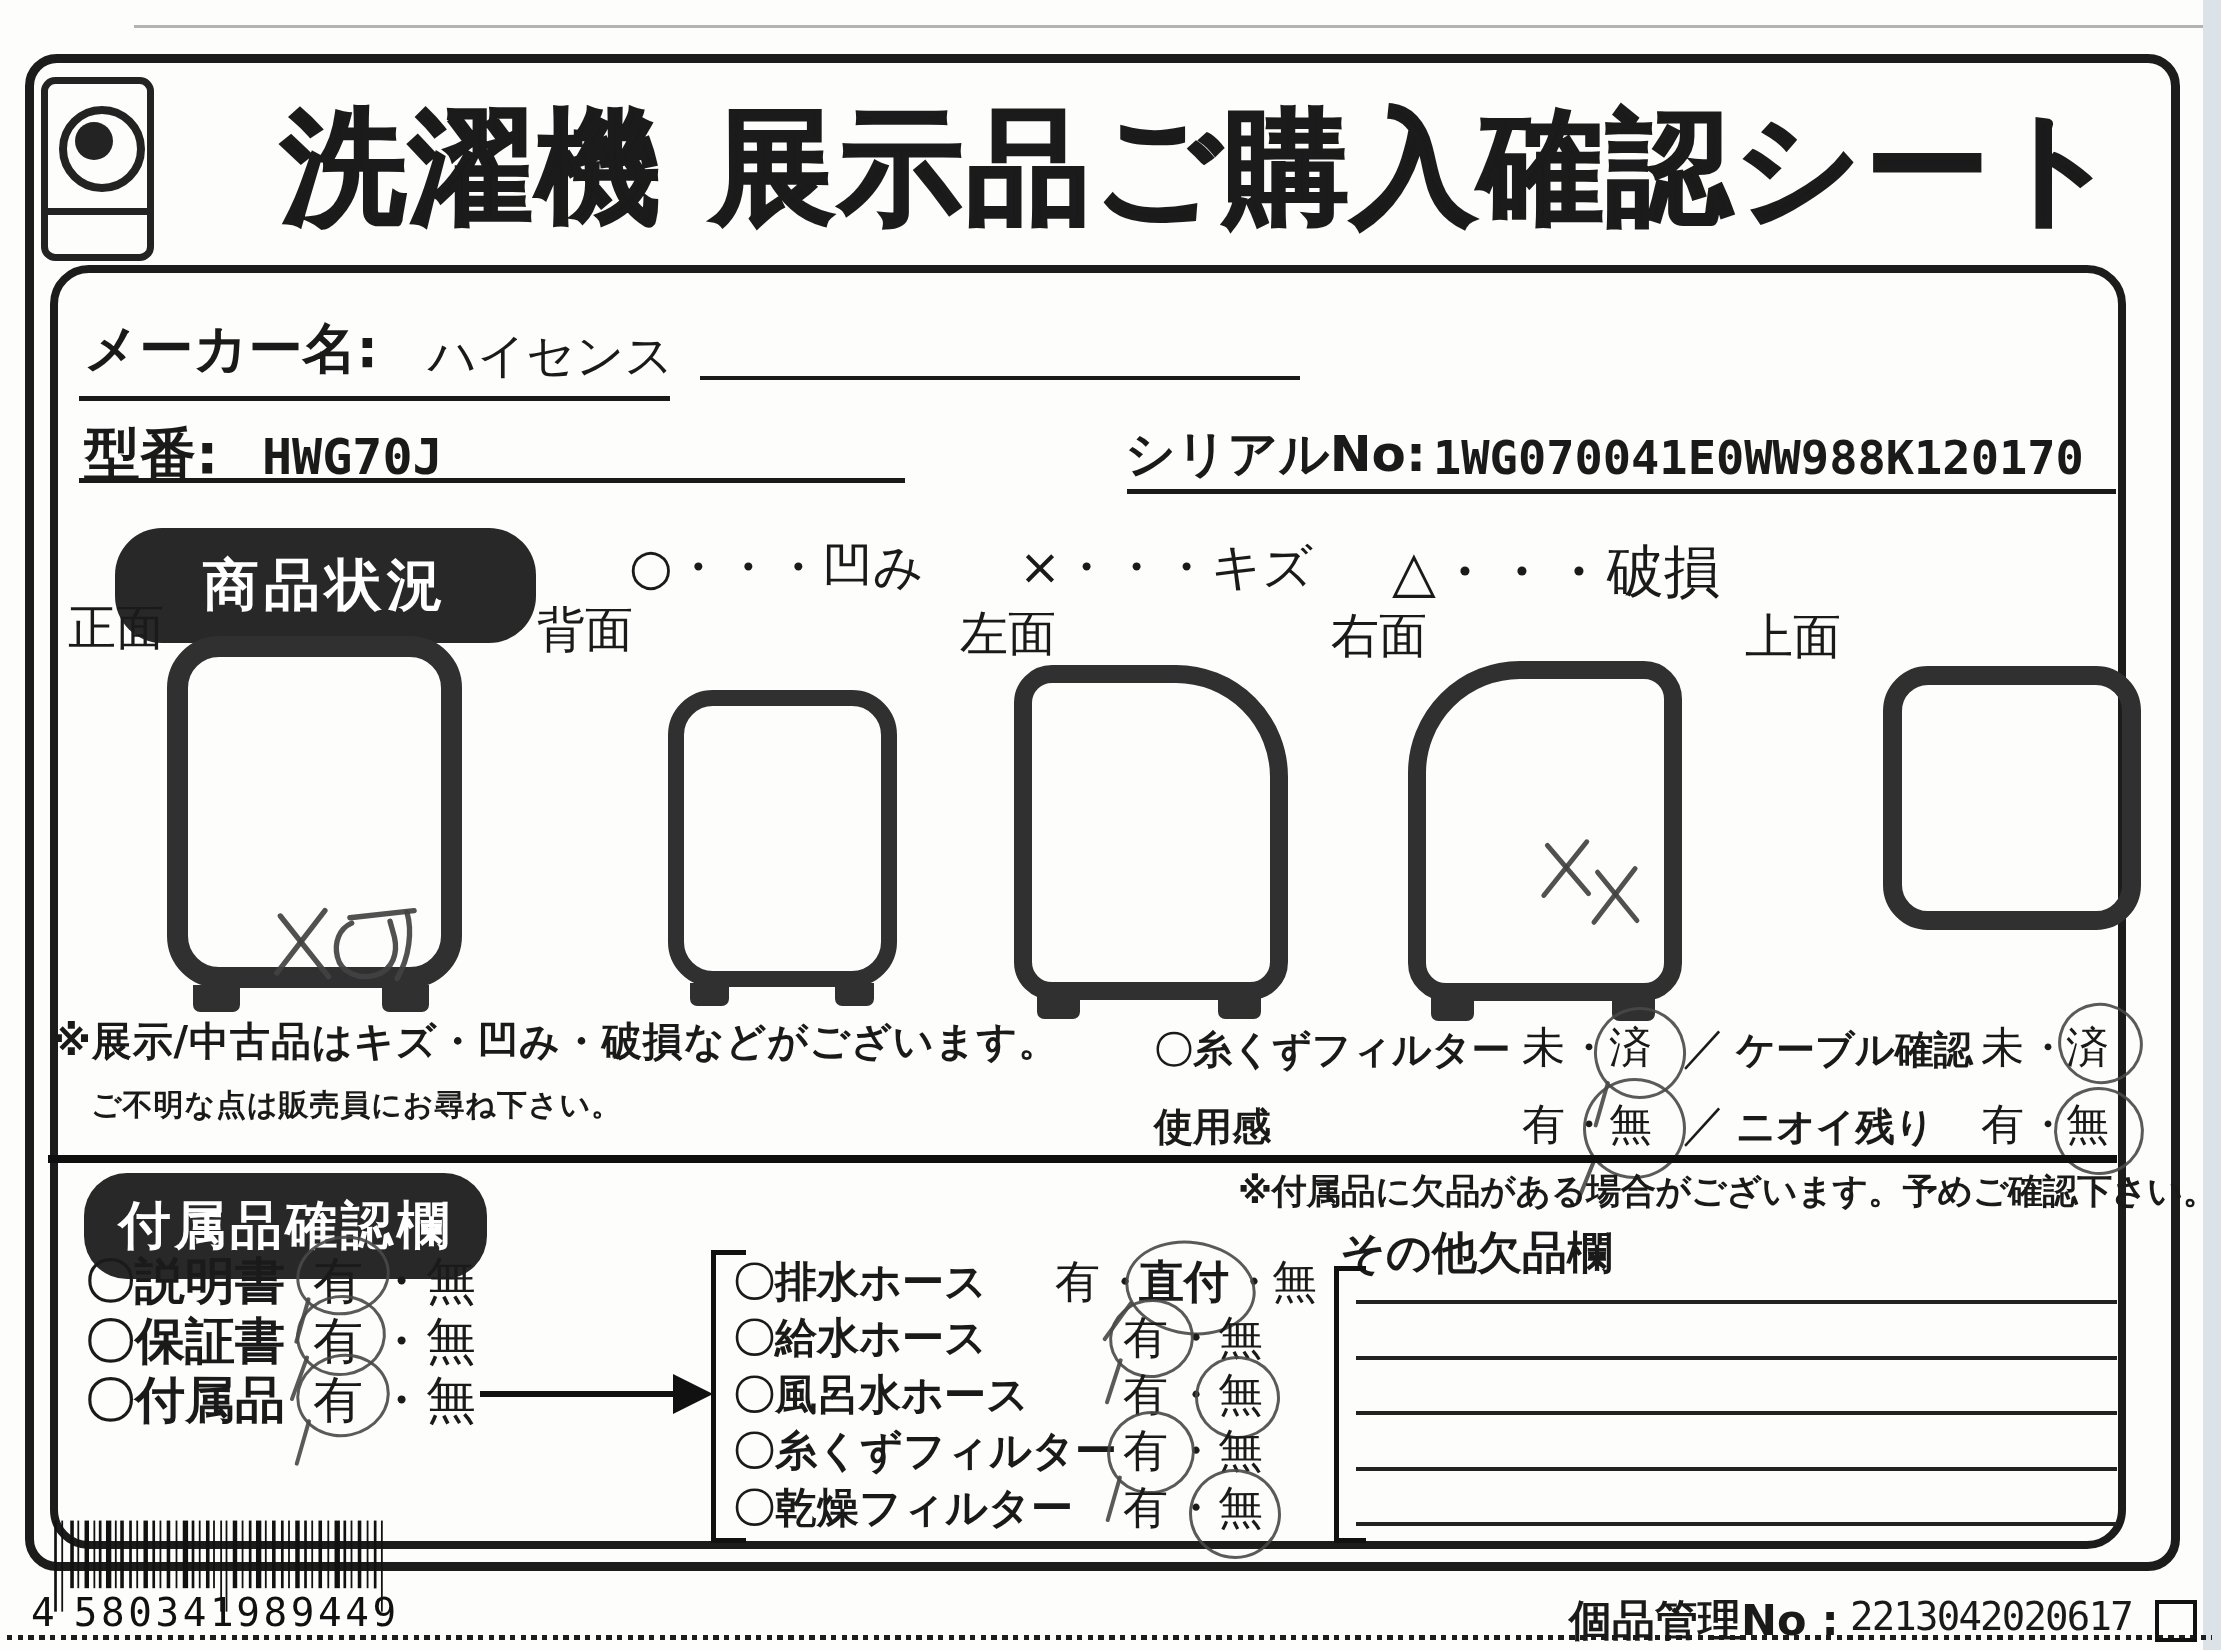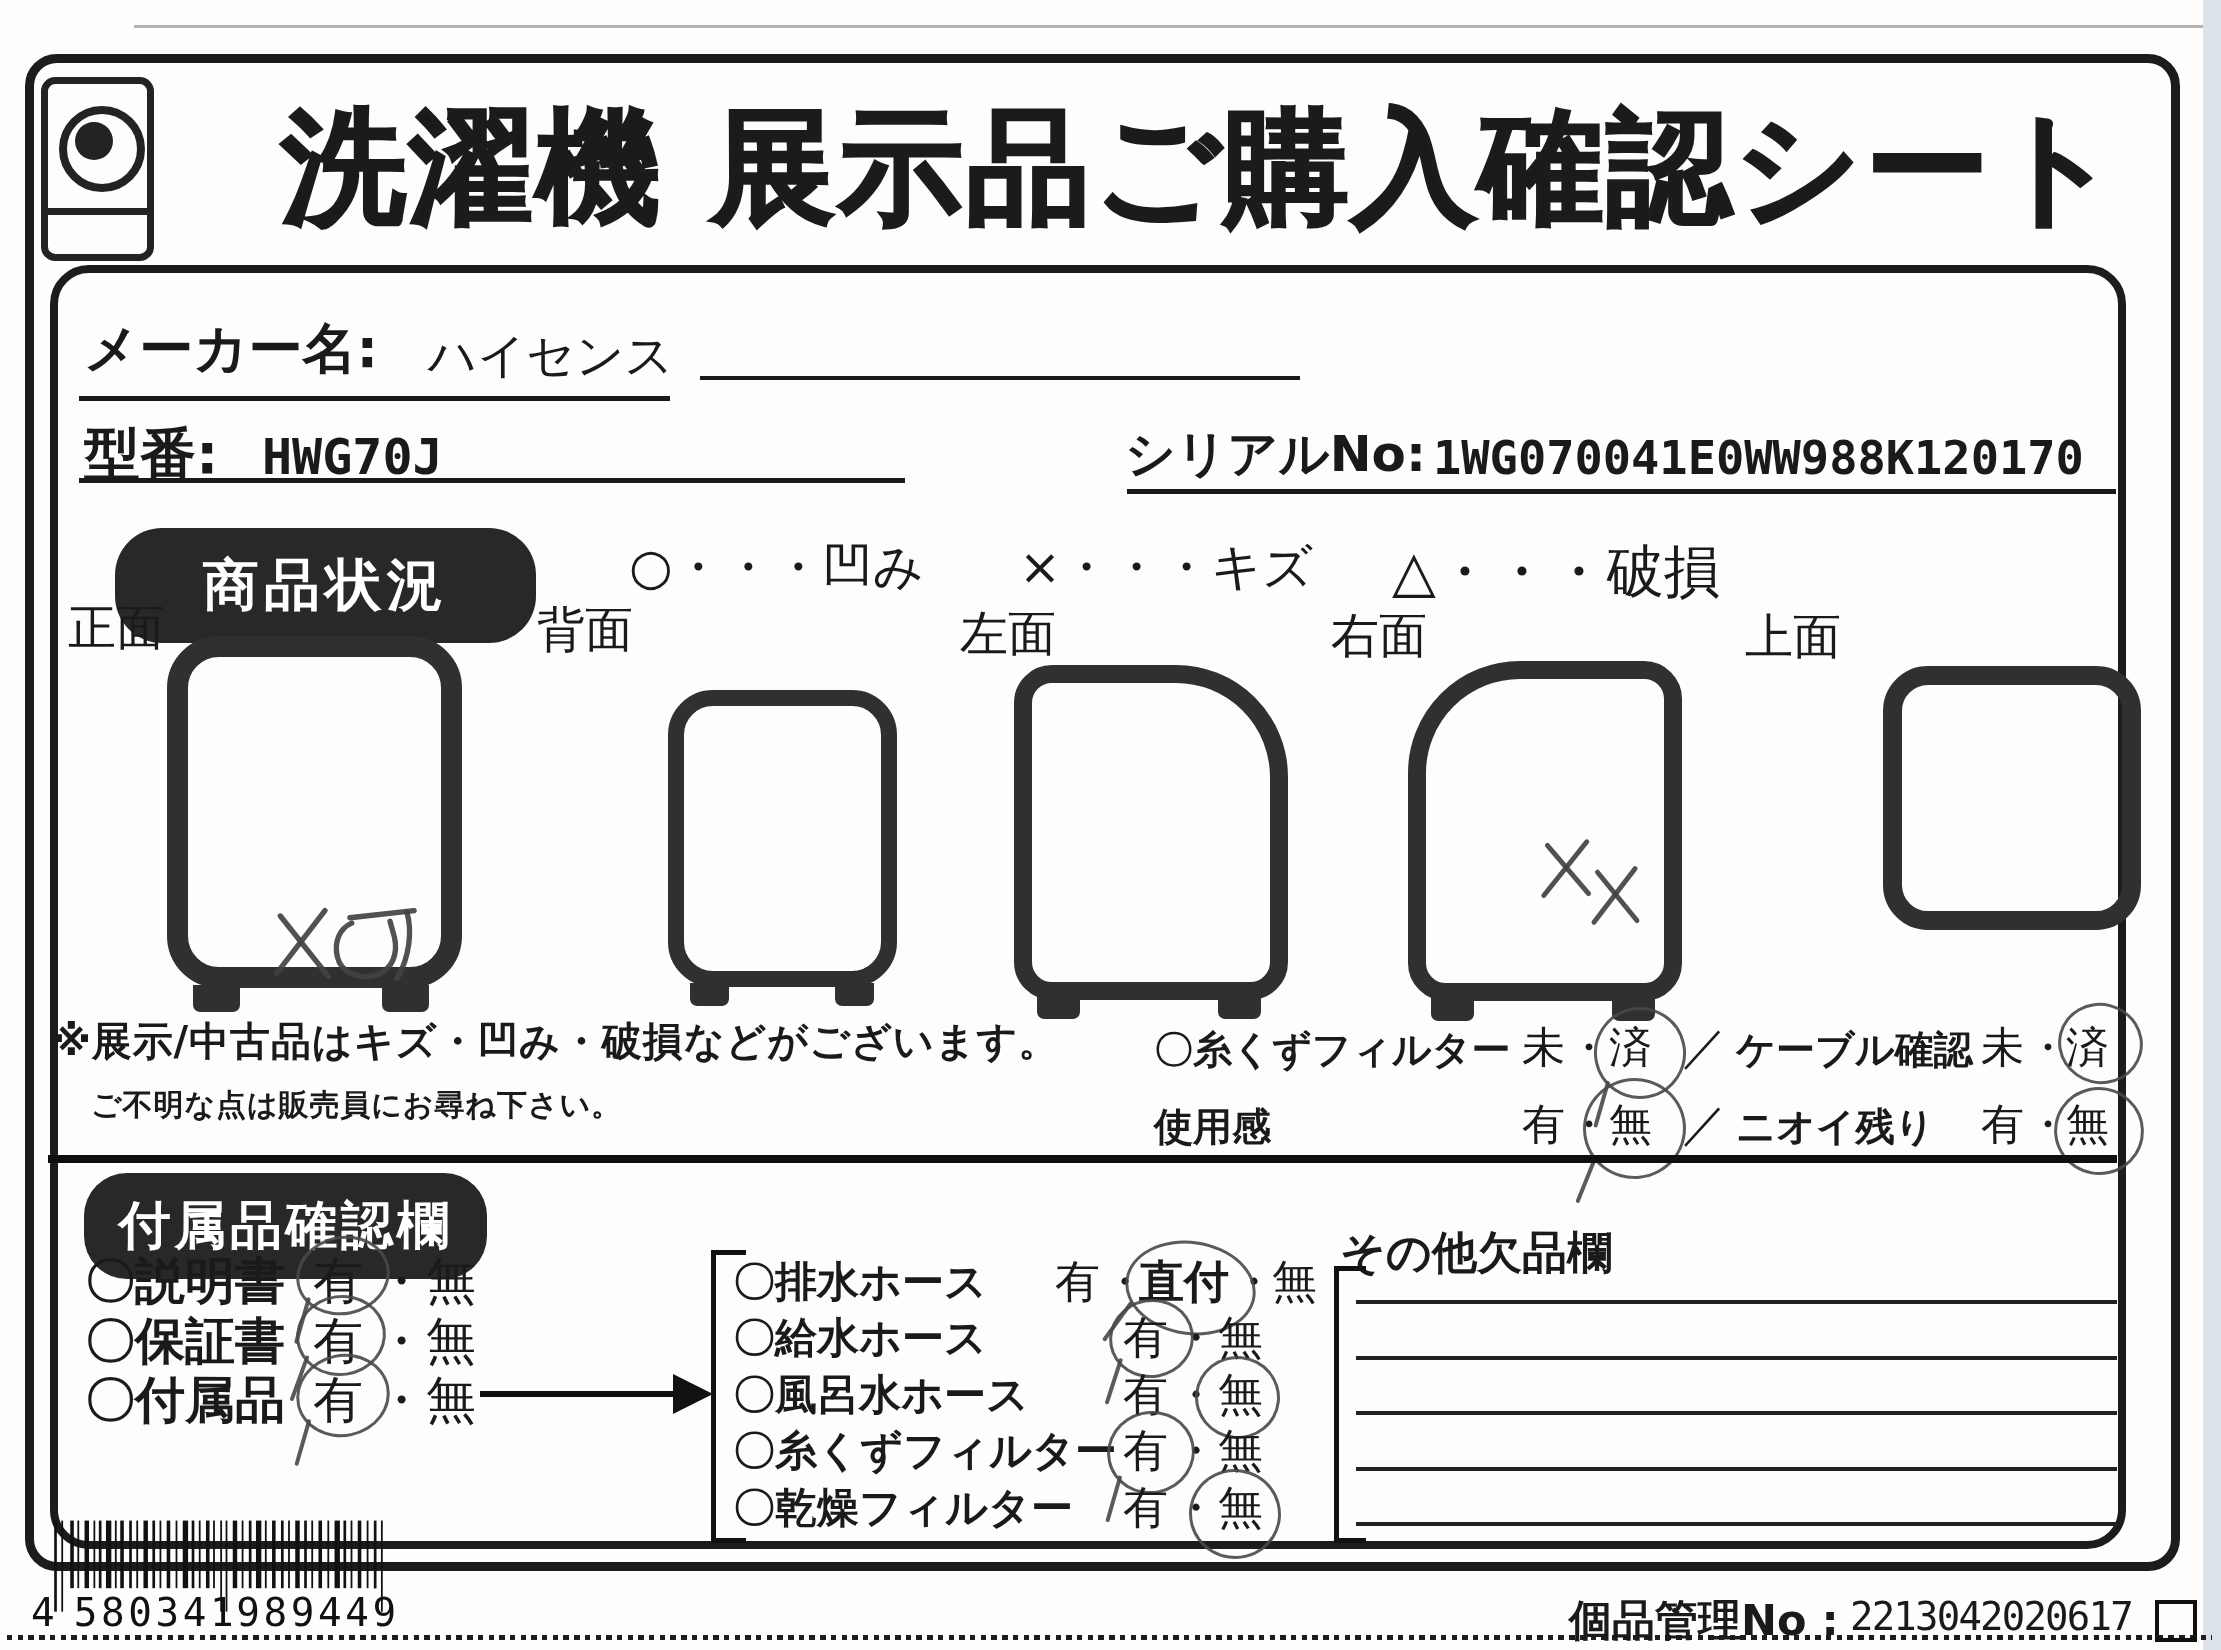--- a/index.html
+++ b/index.html
@@ -138,20 +138,21 @@
   <div class="abs ink" style="left:1682px;top:1094px;font-size:45px;">／</div>
   <div class="abs ink sb" style="left:1736px;top:1100px;font-size:39px;">ニオイ残り</div>
   <div class="abs ink" style="left:1981px;top:1096px;font-size:43px;">有</div>
   <div class="abs ink" style="left:2026px;top:1096px;font-size:43px;">・</div>
   <div class="abs ink" style="left:2066px;top:1096px;font-size:43px;">無</div>
   <div class="pen" style="left:2054px;top:1087px;width:84px;height:82px;transform:rotate(10deg);"></div>
 
   <div class="abs" style="left:48px;top:1155px;width:2069px;height:8px;background:#0f0f0f;"></div>
 
   <div class="pill" style="left:84px;top:1173px;width:403px;height:106px;border-radius:43px;font-size:52px;letter-spacing:3.6px;">付属品確認欄</div>
+  <div class="abs ink sb" style="left:1238px;top:1168px;font-size:35px;letter-spacing:-0.4px;">※付属品に欠品がある場合がございます。予めご確認下さい。</div>
   <div class="abs ink b" style="left:1340px;top:1223px;font-size:45px;">その他欠品欄</div>
 
   <div class="abs ink sb" style="left:85px;top:1248px;font-size:50px;">〇説明書</div>
   <div class="abs ink" style="left:313px;top:1248px;font-size:50px;">有</div>
   <div class="abs ink" style="left:376px;top:1248px;font-size:50px;">・</div>
   <div class="abs ink" style="left:426px;top:1248px;font-size:50px;">無</div>
   <div class="pen tail" style="left:296px;top:1236px;width:88px;height:73px;transform:rotate(-12deg);"></div>
 
   <div class="abs ink sb" style="left:85px;top:1308px;font-size:50px;">〇保証書</div>
   <div class="abs ink" style="left:313px;top:1308px;font-size:50px;">有</div>

